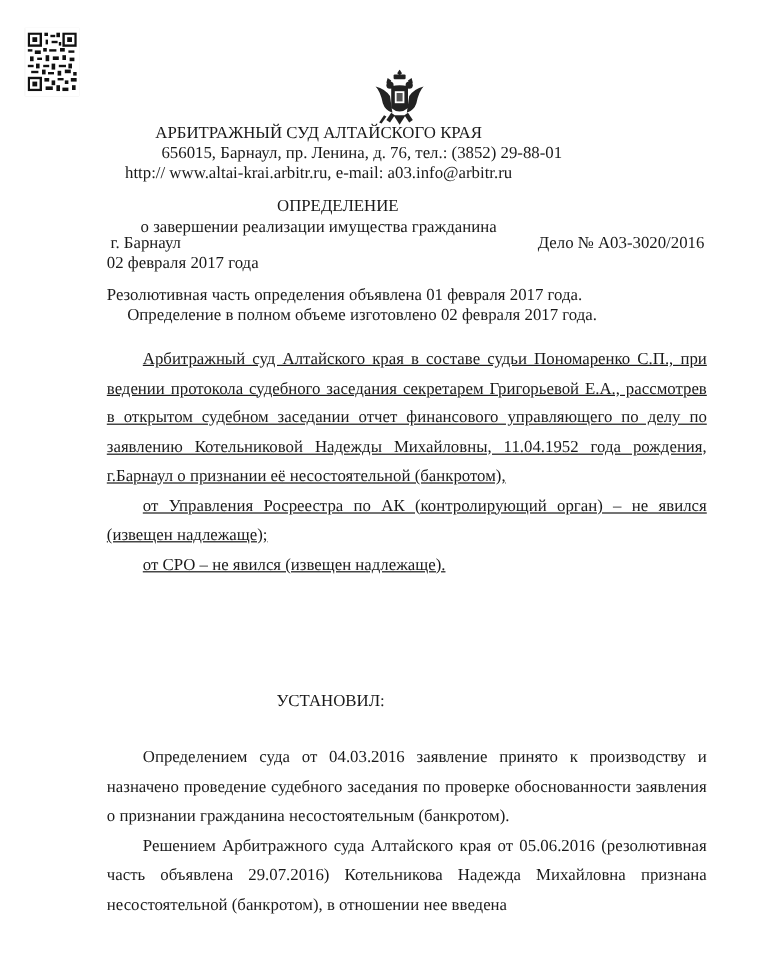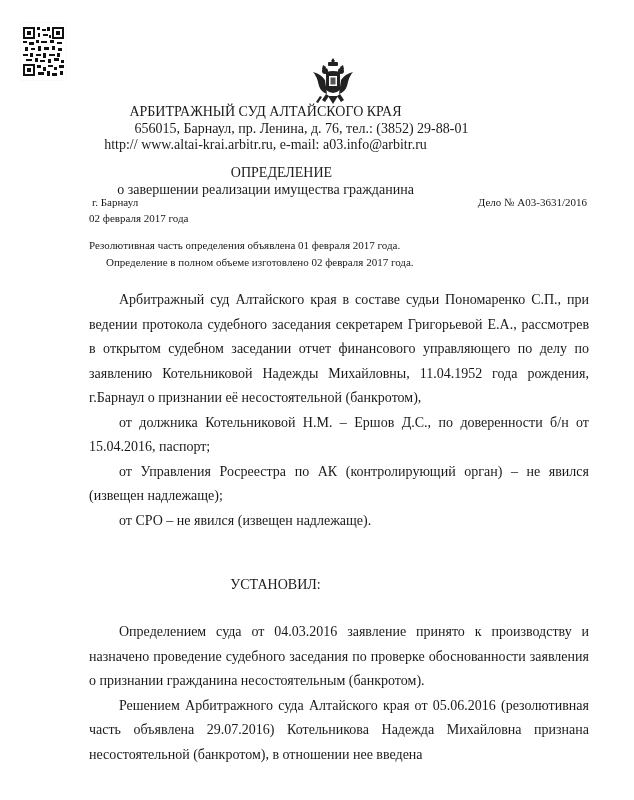--- a/index.html
+++ b/index.html
@@ -10,21 +10,21 @@
     position: relative;
   }
   .qr {
     position: absolute; left: 21px; top: 23px; width: 45px; height: 57px;
     background: #fff; box-shadow: 0 0 1px #ddd;
   }
   .qr svg { position: absolute; left: 2px; top: 4px; }
   .emblem { position: absolute; left: 311px; top: 58px; width: 44px; height: 48px; }
   .center { position: absolute; left: 0; width: 531px; text-align: center; white-space: nowrap; }
   .hdr { font-size: 14px; }
-  .abs { position: absolute; white-space: nowrap; font-size: 11px; text-align: right; }
+  .abs { position: absolute; white-space: nowrap; font-size: 14px; text-align: right; }
   .body-text {
     position: absolute; left: 89px; width: 500px;
     font-size: 14px; line-height: 24.5px; text-align: justify;
   }
   .body-text p { margin: 0; text-indent: 30px; text-align-last: left; }
 </style>
 </head>
 <body>
 
 <div class="qr">
@@ -104,29 +104,28 @@
   </svg>
 </div>
 
 <div class="center hdr" style="top:104px;">АРБИТРАЖНЫЙ СУД АЛТАЙСКОГО КРАЯ</div>
 <div class="center hdr" style="top:121px;margin-left:36px;">656015, Барнаул, пр. Ленина, д. 76, тел.: (3852) 29-88-01</div>
 <div class="center hdr" style="top:137px;">http:// www.altai-krai.arbitr.ru, e-mail: a03.info@arbitr.ru</div>
 
 <div class="center hdr" style="top:165px;padding-left:16px;">ОПРЕДЕЛЕНИЕ</div>
 <div class="center hdr" style="top:182px;">о завершении реализации имущества гражданина</div>
 <div class="abs" style="left:92px; top:196px;">г. Барнаул</div>
-<div class="abs" style="right:47px; top:196px;">Дело № А03-3631/2016</div>
+<div class="abs" style="right:47px; top:196px;">Дело № А03-3020/2016</div>
 <div class="abs" style="left:89px; top:212px;">02 февраля 2017 года</div>
 
 <div class="abs" style="left:89px; top:239px;">Резолютивная часть определения объявлена 01 февраля 2017 года.</div>
 <div class="abs" style="left:106px; top:256px;">Определение в полном объеме изготовлено 02 февраля 2017 года.</div>
 
-<div class="body-text" style="top:288px;">
+<div class="body-text" style="top:288px;text-decoration:underline;">
   <p>Арбитражный суд Алтайского края в составе судьи Пономаренко С.П., при ведении протокола судебного заседания секретарем Григорьевой Е.А., рассмотрев в открытом судебном заседании отчет финансового управляющего по делу по заявлению Котельниковой Надежды Михайловны, 11.04.1952 года рождения, г.Барнаул о признании её несостоятельной (банкротом),</p>
-  <p>от должника Котельниковой Н.М. – Ершов Д.С., по доверенности б/н от 15.04.2016, паспорт;</p>
   <p>от Управления Росреестра по АК (контролирующий орган) – не явился (извещен надлежаще);</p>
   <p>от СРО – не явился (извещен надлежаще).</p>
 </div>
 
 <div class="center hdr" style="top:577px; left:10px;">УСТАНОВИЛ:</div>
 
 <div class="body-text" style="top:620px;">
   <p>Определением суда от 04.03.2016 заявление принято к производству и назначено проведение судебного заседания по проверке обоснованности заявления о признании гражданина несостоятельным (банкротом).</p>
   <p>Решением Арбитражного суда Алтайского края от 05.06.2016 (резолютивная часть объявлена 29.07.2016) Котельникова Надежда Михайловна признана несостоятельной (банкротом), в отношении нее введена</p>
 </div>

